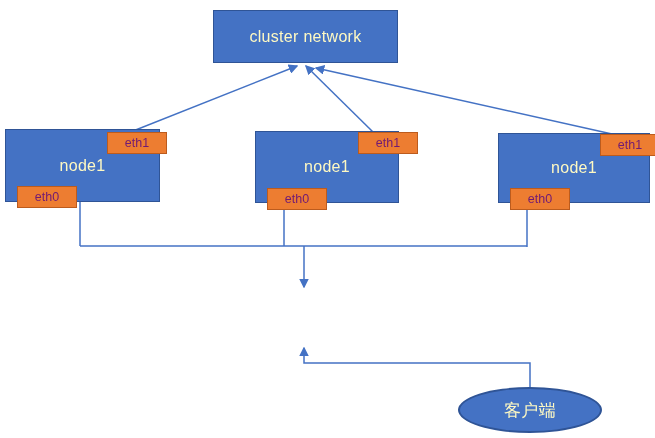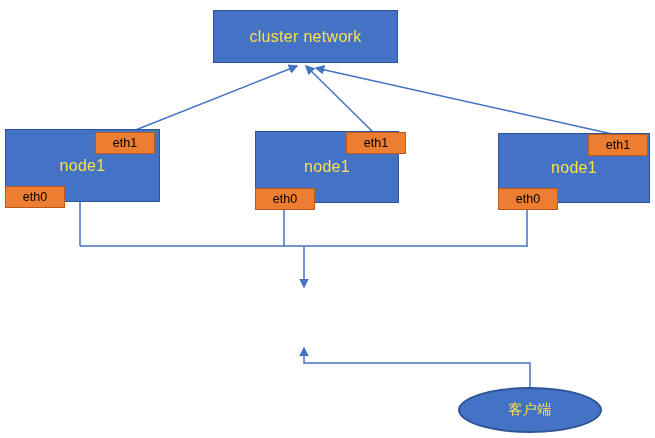--- a/index.html
+++ b/index.html
@@ -18,44 +18,45 @@
   .connectors {
     position: absolute;
     left: 0; top: 0;
     width: 655px; height: 438px;
   }
   .shape {
     position: absolute;
     box-sizing: border-box;
     background: #4472C4;
     border: 1.5px solid #2F5496;
-    color: #fde047;
+    color: #fef9c3;
     display: flex;
     align-items: center;
     justify-content: center;
     font-size: 16px;
     letter-spacing: 0.3px;
     text-align: right;
   }
   .tag {
     position: absolute;
     box-sizing: border-box;
     width: 60px;
     height: 22px;
     background: #ED7D31;
     border: 1.5px solid #BC5B1D;
-    color: #000000;
+    color: #701a75;
     display: flex;
     align-items: center;
     justify-content: center;
     font-size: 12.5px;
+    margin-left: 12px;
   }
   .ellipse {
     border-radius: 50%;
-    font-size: 14px;
+    font-size: 17px;
     border-width: 2px;
   }
   .box-cluster  { left: 213px; top: 10px;  width: 185px; height: 53px; }
   .box-node-1   { left: 5px;   top: 129px; width: 155px; height: 73px; }
   .box-node-2   { left: 255px; top: 131px; width: 144px; height: 72px; }
   .box-node-3   { left: 498px; top: 133px; width: 152px; height: 70px; }
   .box-public   { left: 216px; top: 290px; width: 179px; height: 54px; }
   .box-client   { left: 458px; top: 387px; width: 144px; height: 46px; }
   .tag-eth1-1 { left: 95px;  top: 132px; }
   .tag-eth0-1 { left: 5px;   top: 186px; }

